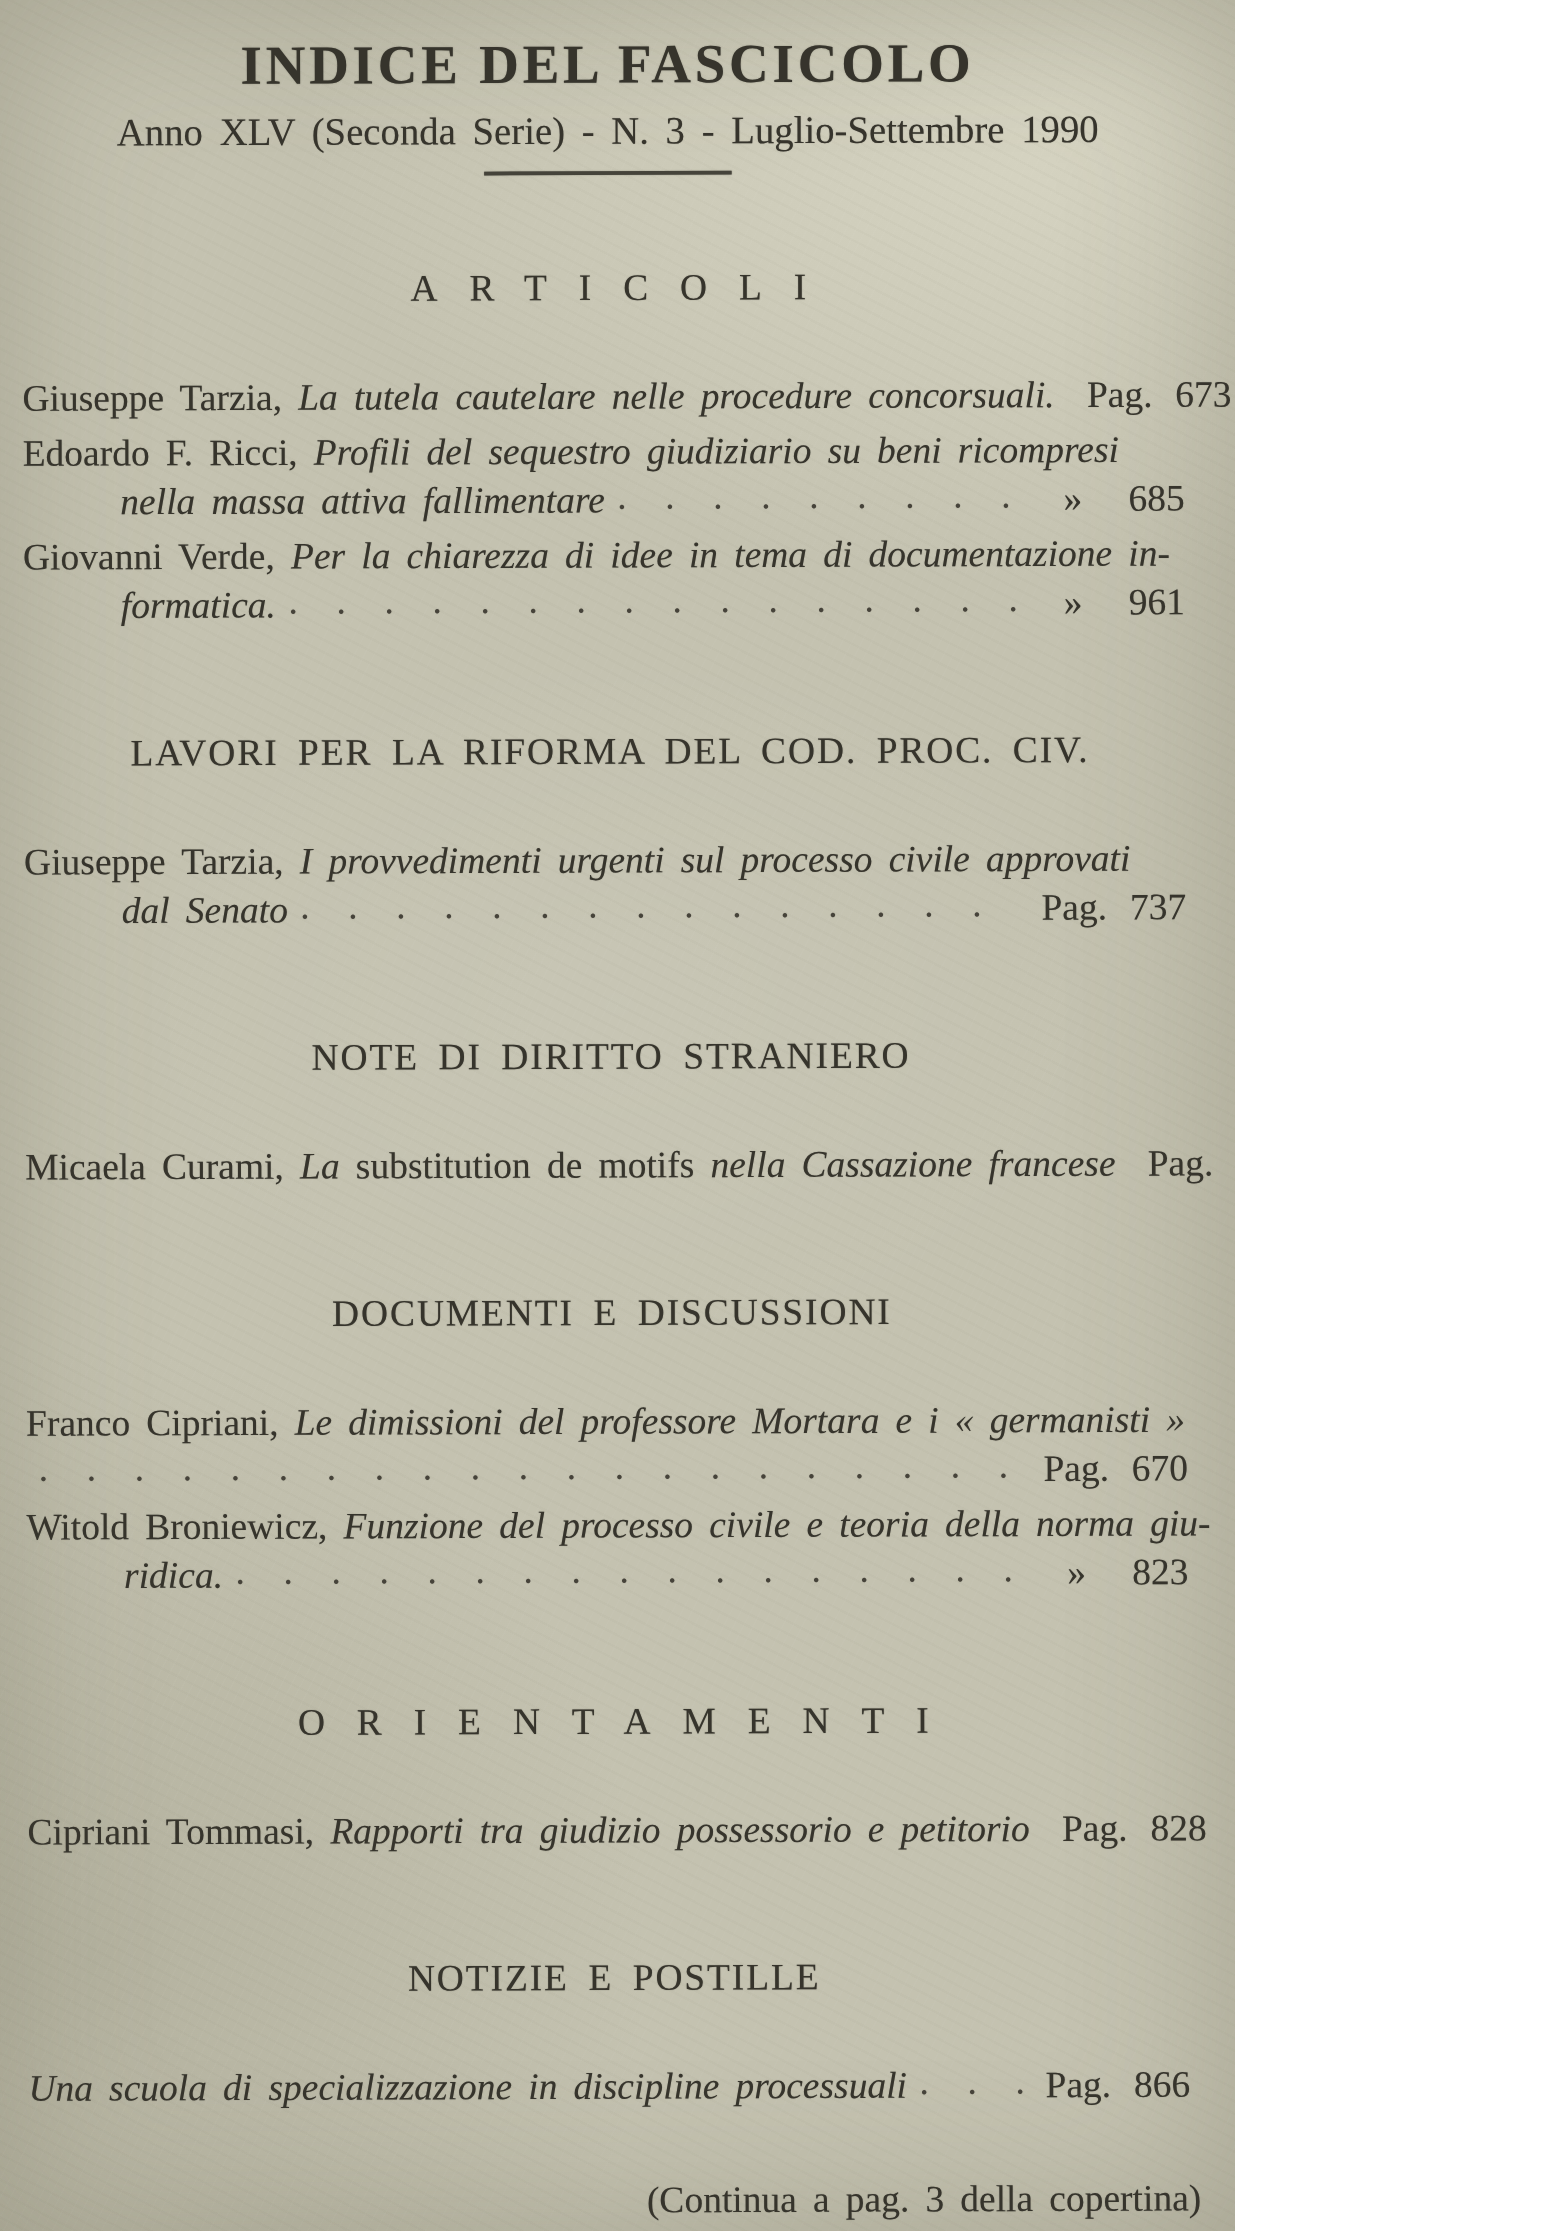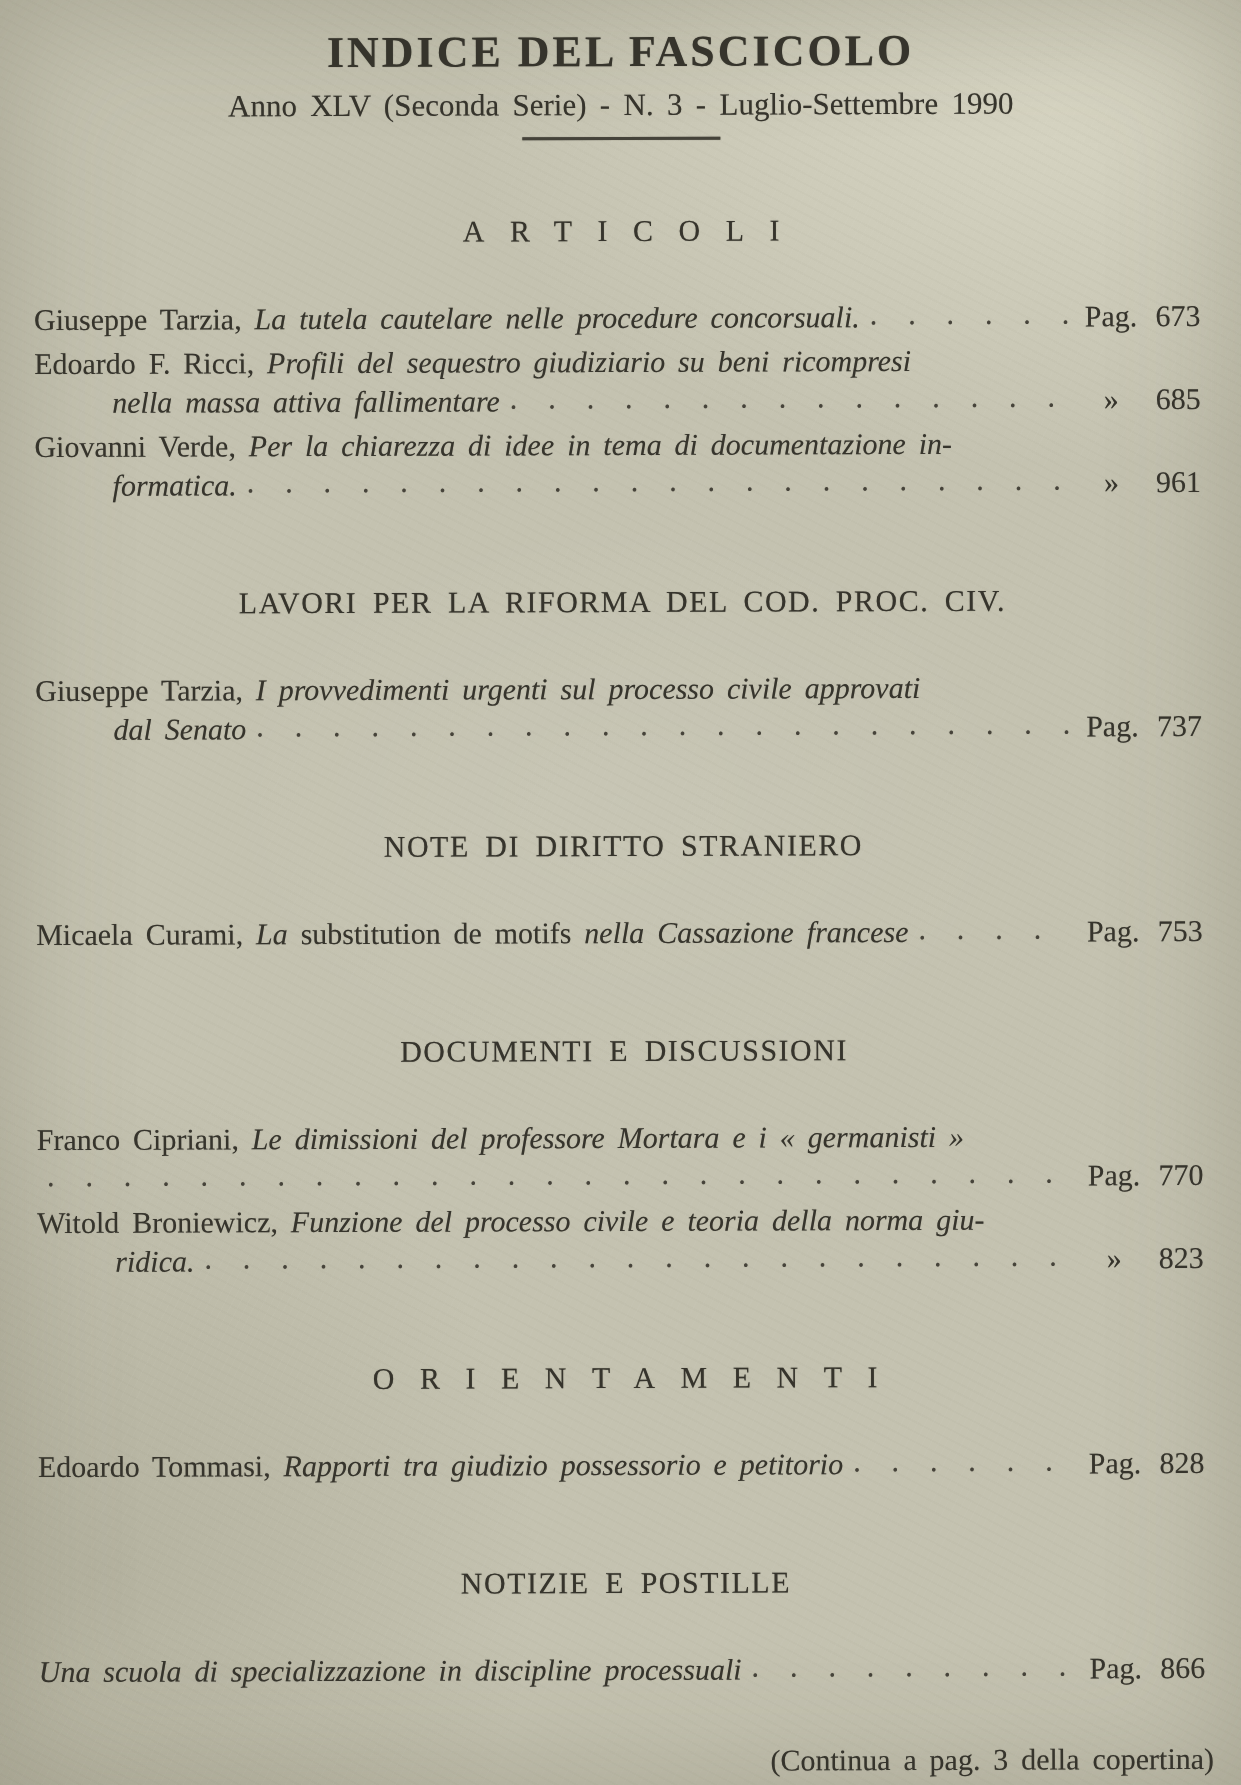--- a/index.html
+++ b/index.html
@@ -2,22 +2,22 @@
 <html><head>
 <meta charset="utf-8">
 <style>
   html,body{margin:0;padding:0;}
   body{
     width:1241px;height:1785px;overflow:hidden;
     font-family:"Liberation Serif","DejaVu Serif",serif;
   }
   .page{
     position:relative;box-sizing:border-box;
-    width:1241px;height:1785px;overflow:hidden;
-    padding:16px 30px 0 36px;
+    width:988px;height:1785px;overflow:hidden;
+    padding:16px 30px 0 20px;
     background:
       repeating-linear-gradient(27deg, rgba(110,108,88,0.03) 0 2px, rgba(0,0,0,0) 2px 9px),
       repeating-linear-gradient(117deg, rgba(255,255,255,0.025) 0 1px, rgba(0,0,0,0) 1px 7px),
       radial-gradient(1000px 600px at 85% 6%, rgba(236,234,216,0.45), rgba(236,234,216,0) 60%),
       radial-gradient(800px 900px at 8% 88%, rgba(118,116,94,0.20), rgba(118,116,94,0) 55%),
       radial-gradient(700px 500px at 50% 45%, rgba(255,255,255,0.06), rgba(255,255,255,0) 60%),
       #c4c2b0;
     box-shadow:inset 0 0 130px rgba(95,93,72,0.30);
     color:#36342c;
   }
@@ -135,40 +135,40 @@
         </div>
         <div class="section">
           <div class="heading">DOCUMENTI E DISCUSSIONI</div>
           <div class="entry">
             <div class="line">
               <span class="text"><span class="ro">Franco Cipriani, </span><span class="it">Le dimissioni del professore Mortara e i « germanisti »</span></span>
             </div>
             <div class="line indent">
               <span class="leader">. . . . . . . . . . . . . . . . . . . . . . . . . . . . . . . . . . . . . . . . . . . . . . . . . . . . . . . . . . . . . . . . . . . . . . </span>
               <span class="ref">Pag.</span>
-              <span class="pg">770</span>
+              <span class="pg">670</span>
             </div>
           </div>
           <div class="entry">
             <div class="line">
               <span class="text"><span class="ro">Witold Broniewicz, </span><span class="it">Funzione del processo civile e teoria della norma giu-</span></span>
             </div>
             <div class="line indent">
               <span class="text"><span class="it">ridica.</span></span>
               <span class="leader">. . . . . . . . . . . . . . . . . . . . . . . . . . . . . . . . . . . . . . . . . . . . . . . . . . . . . . . . . . . . . . . . . . . . . . </span>
               <span class="ref">»</span>
               <span class="pg">823</span>
             </div>
           </div>
         </div>
         <div class="section">
           <div class="heading spaced">ORIENTAMENTI</div>
           <div class="entry">
             <div class="line">
-              <span class="text"><span class="ro">Edoardo Tommasi, </span><span class="it">Rapporti tra giudizio possessorio e petitorio</span></span>
+              <span class="text"><span class="ro">Cipriani Tommasi, </span><span class="it">Rapporti tra giudizio possessorio e petitorio</span></span>
               <span class="leader">. . . . . . . . . . . . . . . . . . . . . . . . . . . . . . . . . . . . . . . . . . . . . . . . . . . . . . . . . . . . . . . . . . . . . . </span>
               <span class="ref">Pag.</span>
               <span class="pg">828</span>
             </div>
           </div>
         </div>
         <div class="section">
           <div class="heading">NOTIZIE E POSTILLE</div>
           <div class="entry">
             <div class="line">

